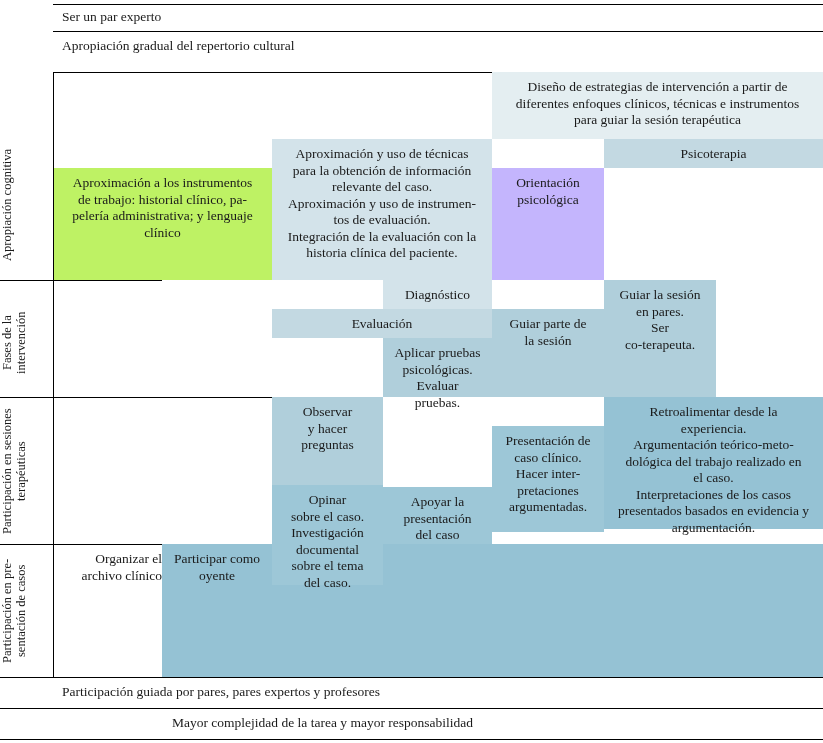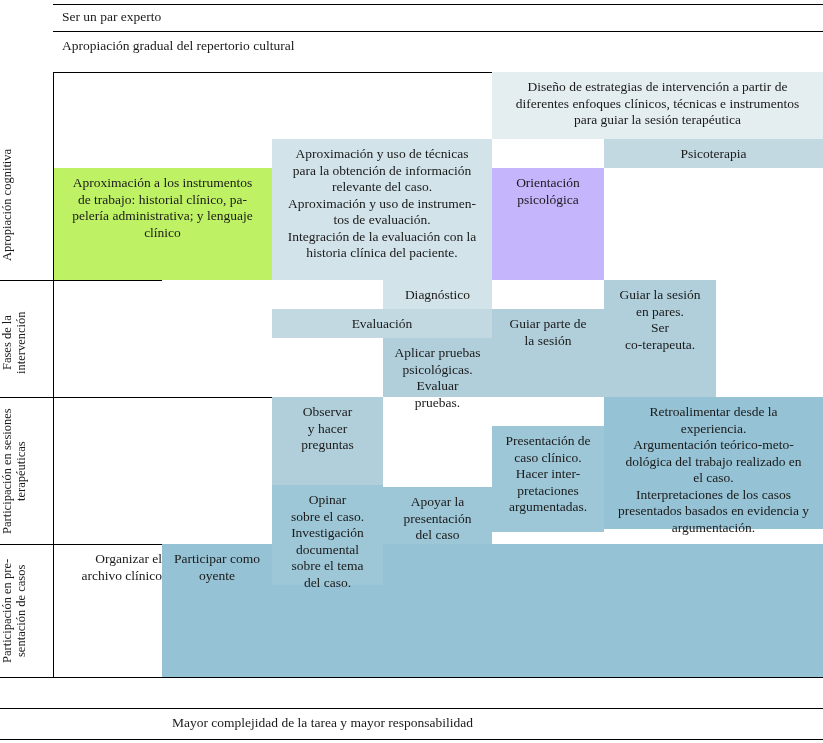--- a/index.html
+++ b/index.html
@@ -139,20 +139,21 @@
 sentación de casos</div>
 
   <div class="plaincell" style="left:62px;top:551px;width:100px;white-space:pre-line;text-align:right;">Organizar el
 archivo clínico</div>
 
   <div class="hrule" style="left:53px;top:280px;width:109px;"></div>
   <div class="hrule" style="left:53px;top:397px;width:219px;"></div>
   <div class="hrule" style="left:53px;top:544px;width:109px;"></div>
 
   <div class="hrule" style="left:0;top:677px;width:823px;"></div>
+  <div class="banner" style="left:62px;top:684px;">Participación guiada por pares, pares expertos y profesores</div>
 
   <div class="hrule" style="left:0;top:708px;width:823px;"></div>
   <div class="banner" style="left:6px;top:715px;margin-top:28px;">Ser un recién llegado</div>
   <div class="banner" style="left:172px;top:715px;">Mayor complejidad de la tarea y mayor responsabilidad</div>
 
   <div class="hrule" style="left:0;top:739px;width:823px;"></div>
 
 </div>
 
 </body></html>

